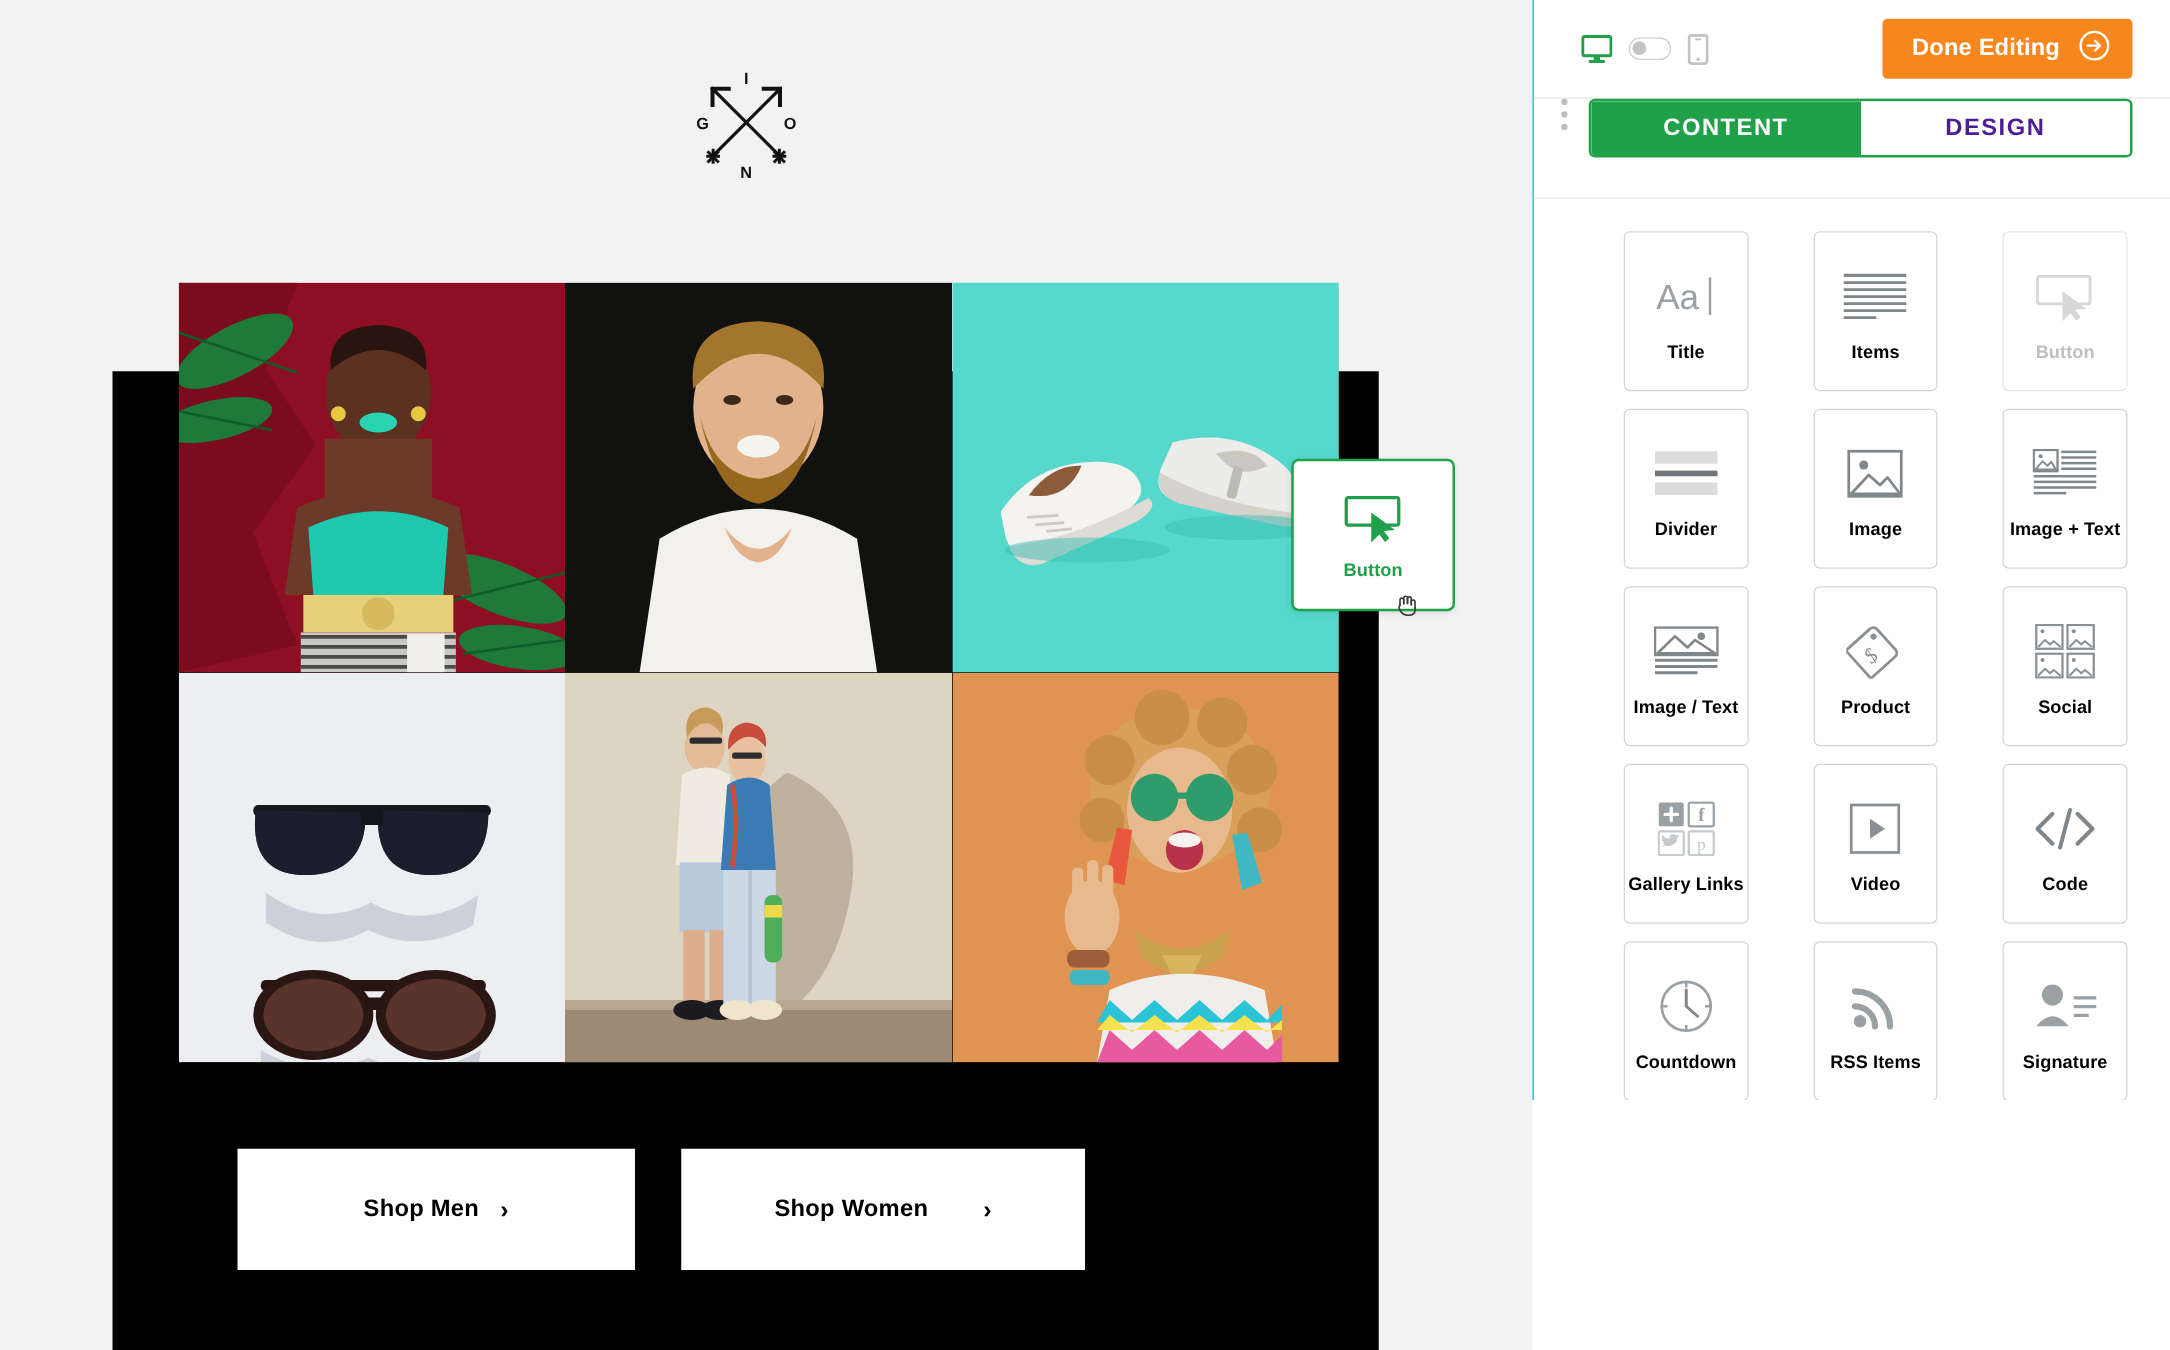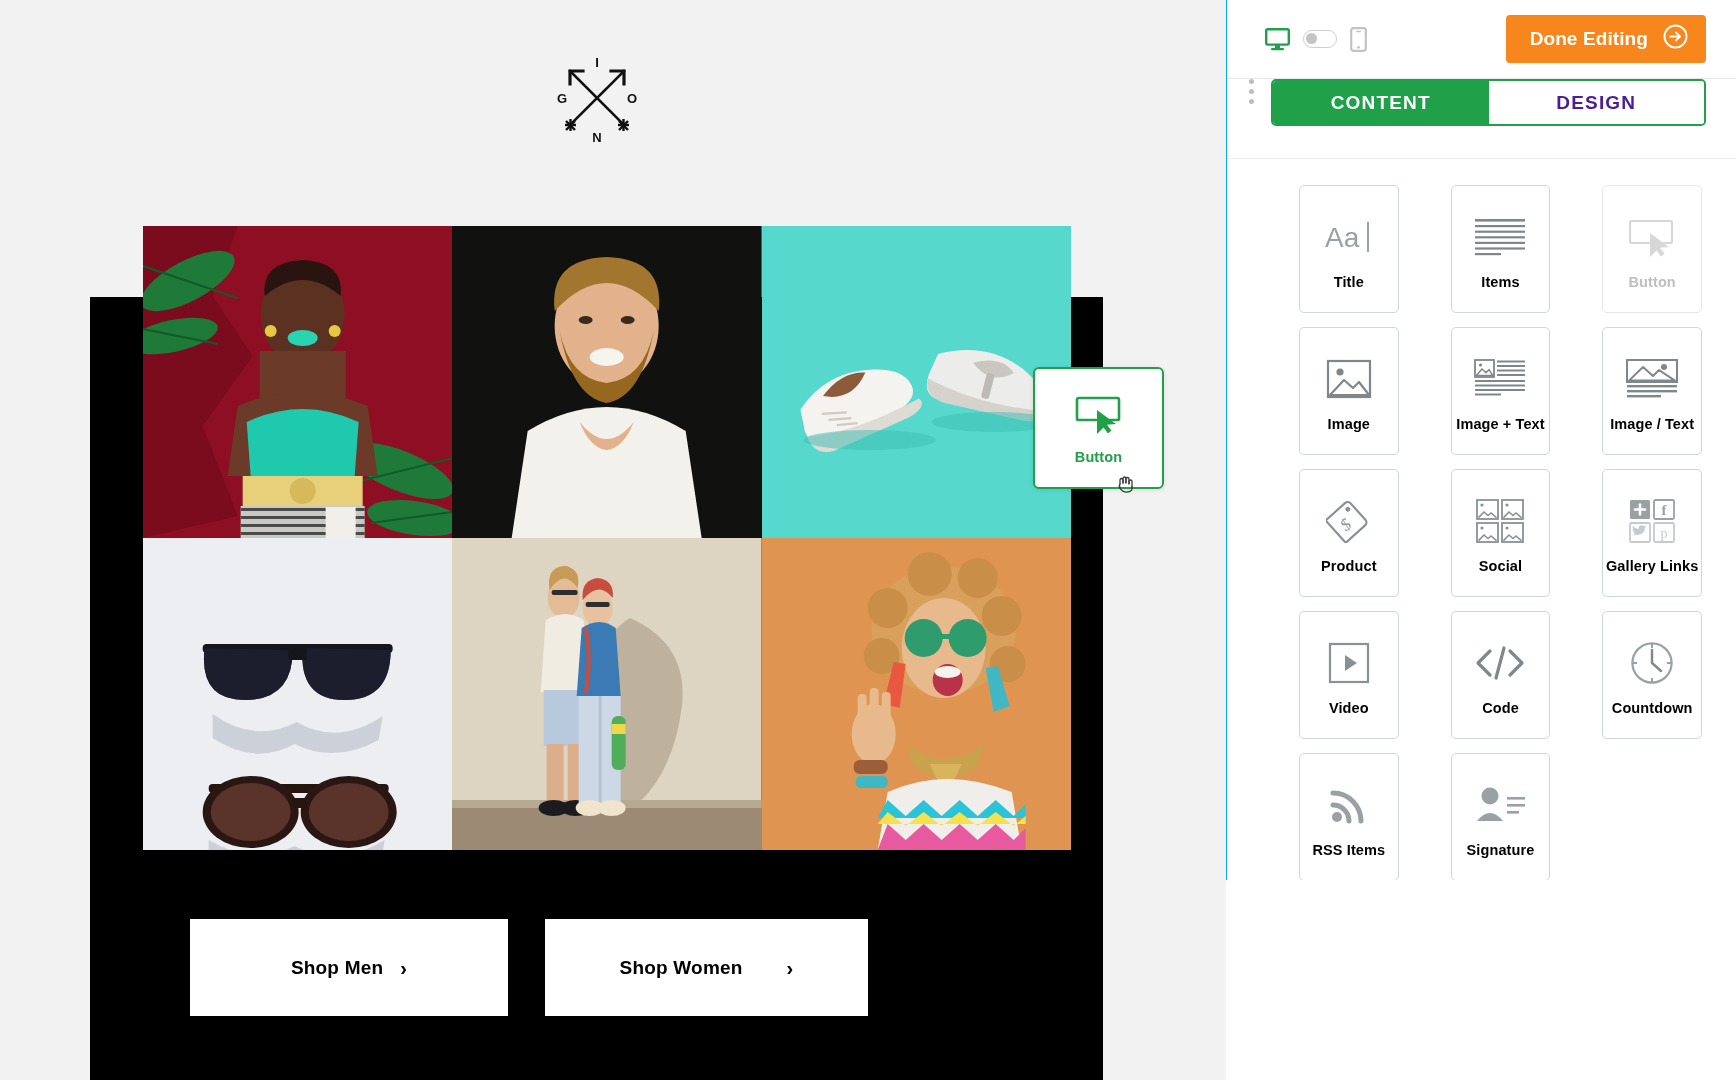--- a/index.html
+++ b/index.html
@@ -561,20 +561,30 @@
         <div class="block-card dim">
           <div class="block-icon">
             <svg width="56" height="40" viewBox="0 0 56 40" aria-hidden="true">
               <rect x="6" y="4" width="42" height="22" rx="1.6" fill="none" stroke="#d7d7d7" stroke-width="2.2"></rect>
               <path d="M26 16 L26 40 L32.5 33.5 L37 39.5 L40.5 36.5 L36 30.8 L45 30 Z" fill="#d7d7d7"></path>
             </svg>
           </div>
           <span class="block-label">Button</span>
         </div>
 
+        <div class="block-card">
+          <div class="block-icon">
+            <svg width="52" height="40" viewBox="0 0 52 40" aria-hidden="true">
+              <rect x="1" y="2" width="50" height="10" fill="#dcdcdc"></rect>
+              <rect x="1" y="17.5" width="50" height="4.5" fill="#6f767a"></rect>
+              <rect x="1" y="27" width="50" height="10" fill="#dcdcdc"></rect>
+            </svg>
+          </div>
+          <span class="block-label">Divider</span>
+        </div>
 
         <div class="block-card">
           <div class="block-icon">
             <svg width="46" height="40" viewBox="0 0 46 40" aria-hidden="true">
               <rect x="2" y="2" width="42" height="36" fill="none" stroke="#7f878b" stroke-width="2.2"></rect>
               <circle cx="14" cy="13" r="3.6" fill="#7f878b"></circle>
               <path d="M4 36 L18 21 L27 29 L33 23 L43 36 Z" fill="none" stroke="#7f878b" stroke-width="2.2" stroke-linejoin="round"></path>
             </svg>
           </div>
           <span class="block-label">Image</span>

